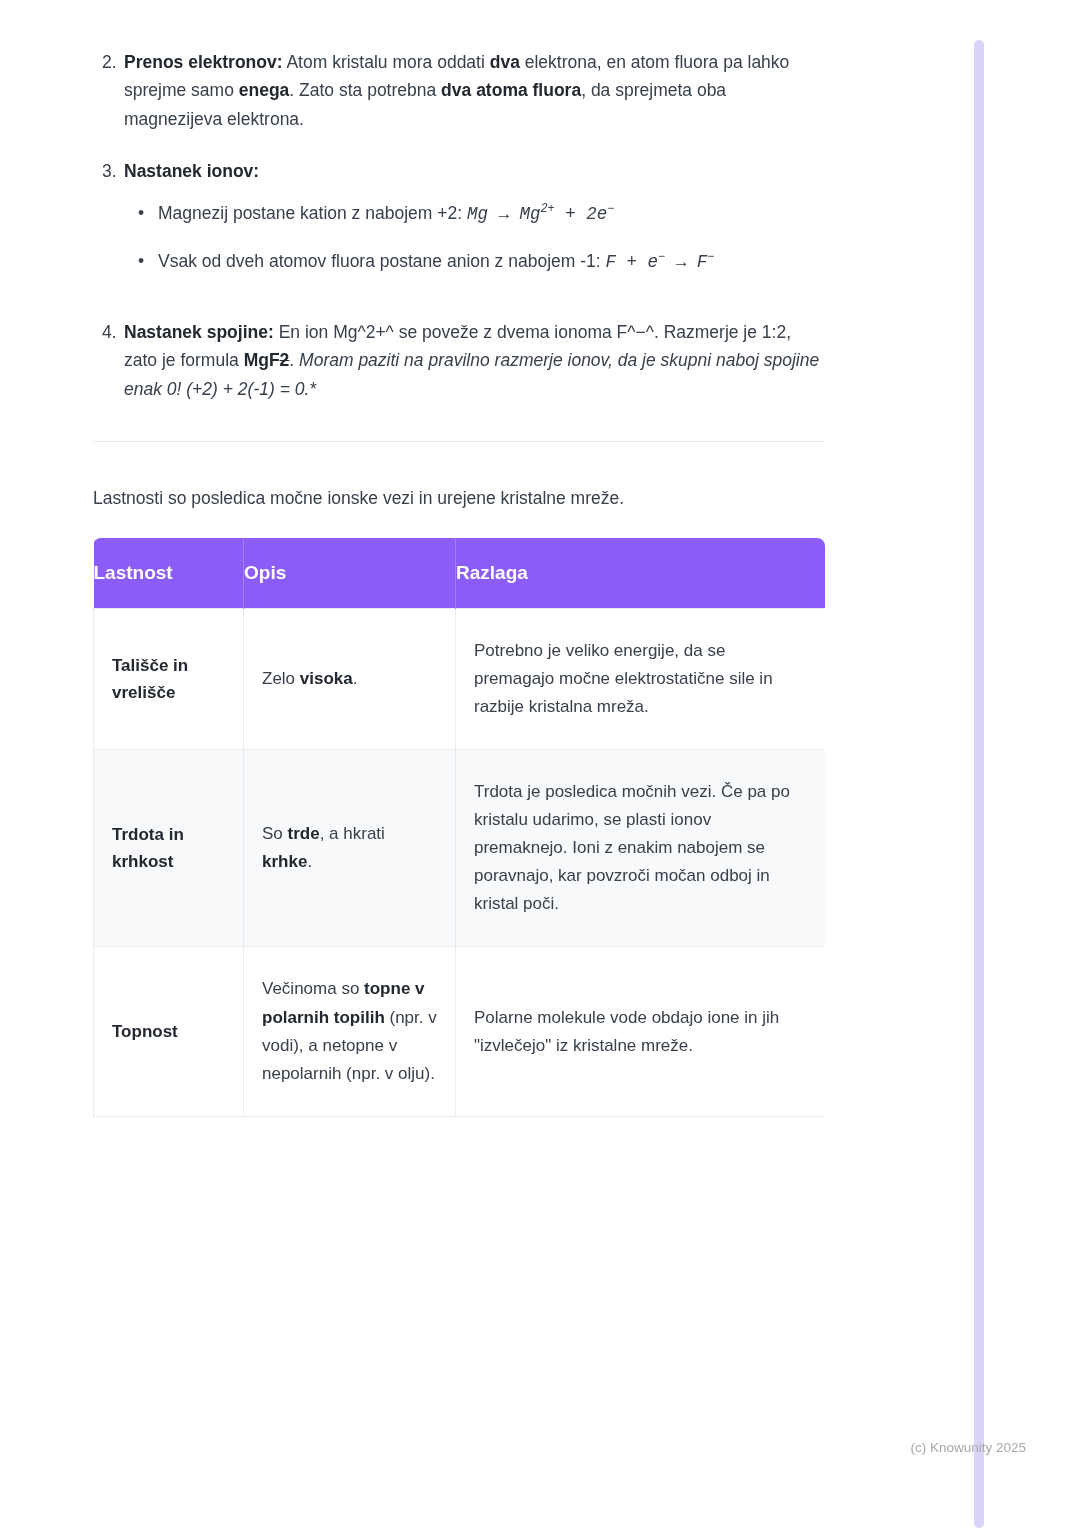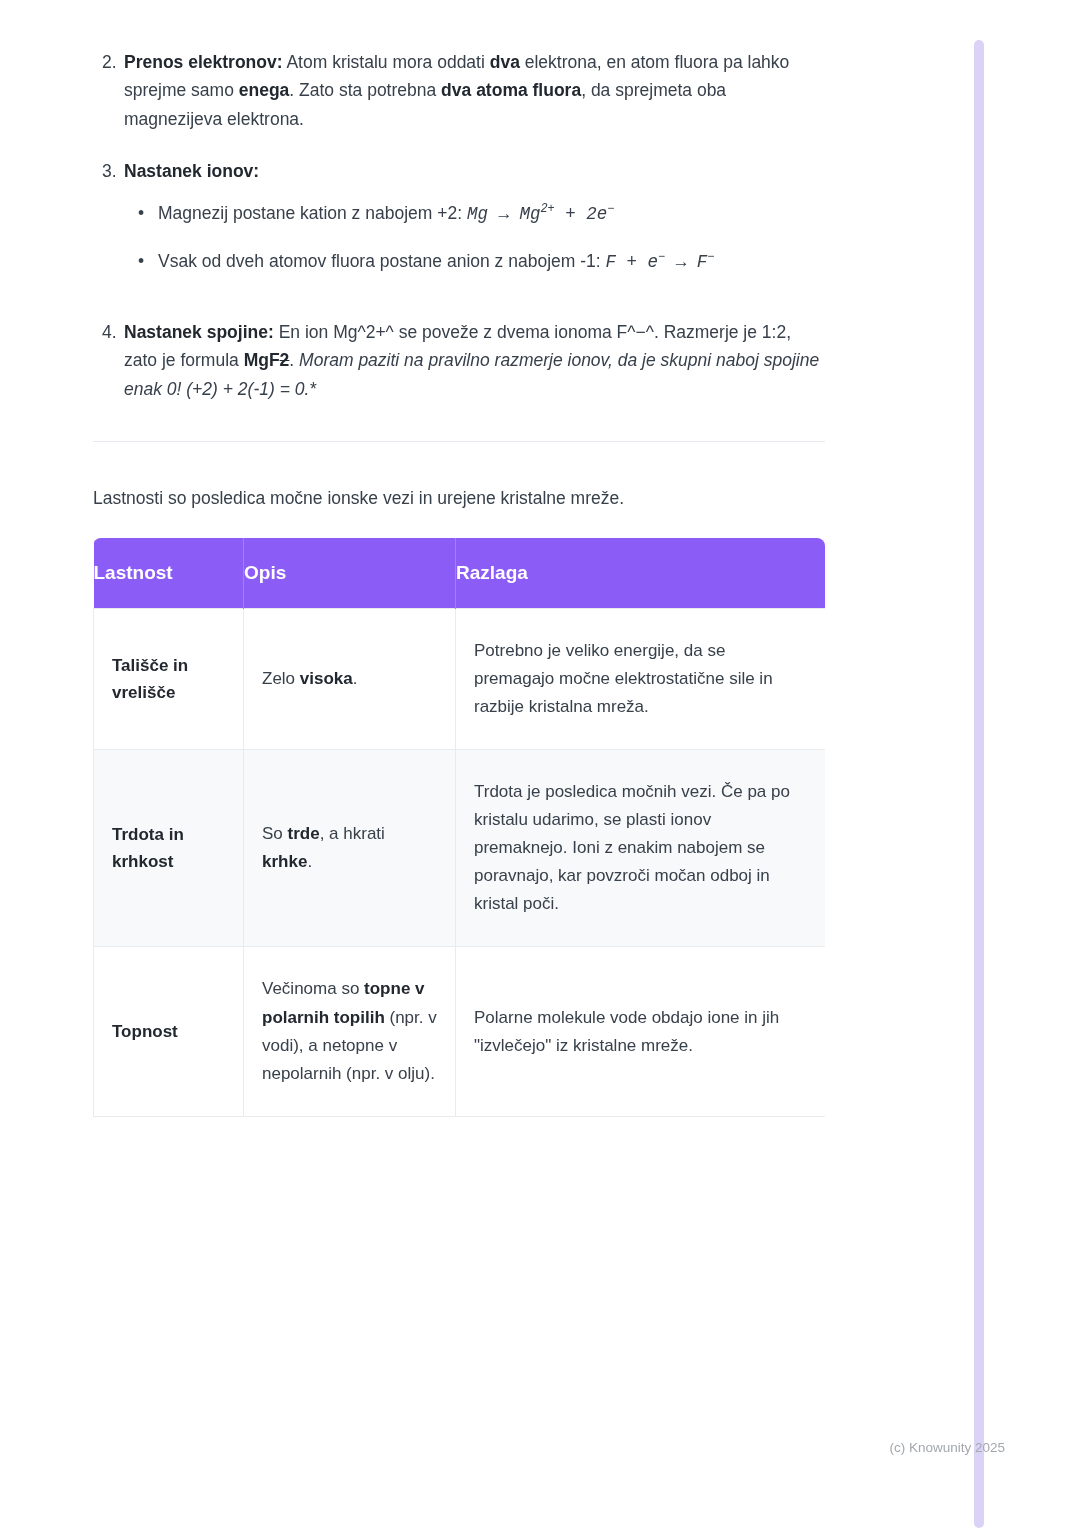--- a/index.html
+++ b/index.html
@@ -47,21 +47,21 @@
     padding: 28px 18px; vertical-align: middle;
     border: 1px solid #e9ecef; background: #ffffff;
   }
   tbody tr:nth-child(even) td { background: #f8f9fa; }
   td.cell-lastnost { line-height: 1.6; }
   .scrollbar {
     position: absolute; left: 974px; top: 40px; width: 10px; height: 1488px;
     background: var(--scrollbar, #dbd2f8); border-radius: 6px; z-index: 2;
   }
   .watermark {
-    position: absolute; top: 1440px; right: 75px;
+    position: absolute; top: 1440px; right: 54px;
     font-size: 13.5px; color: #a3a8ae; z-index: 5;
   }
 </style>
 </head>
 <body>
 
 <div class="content">
 
   <div class="li">
     <span class="num">2.</span>

